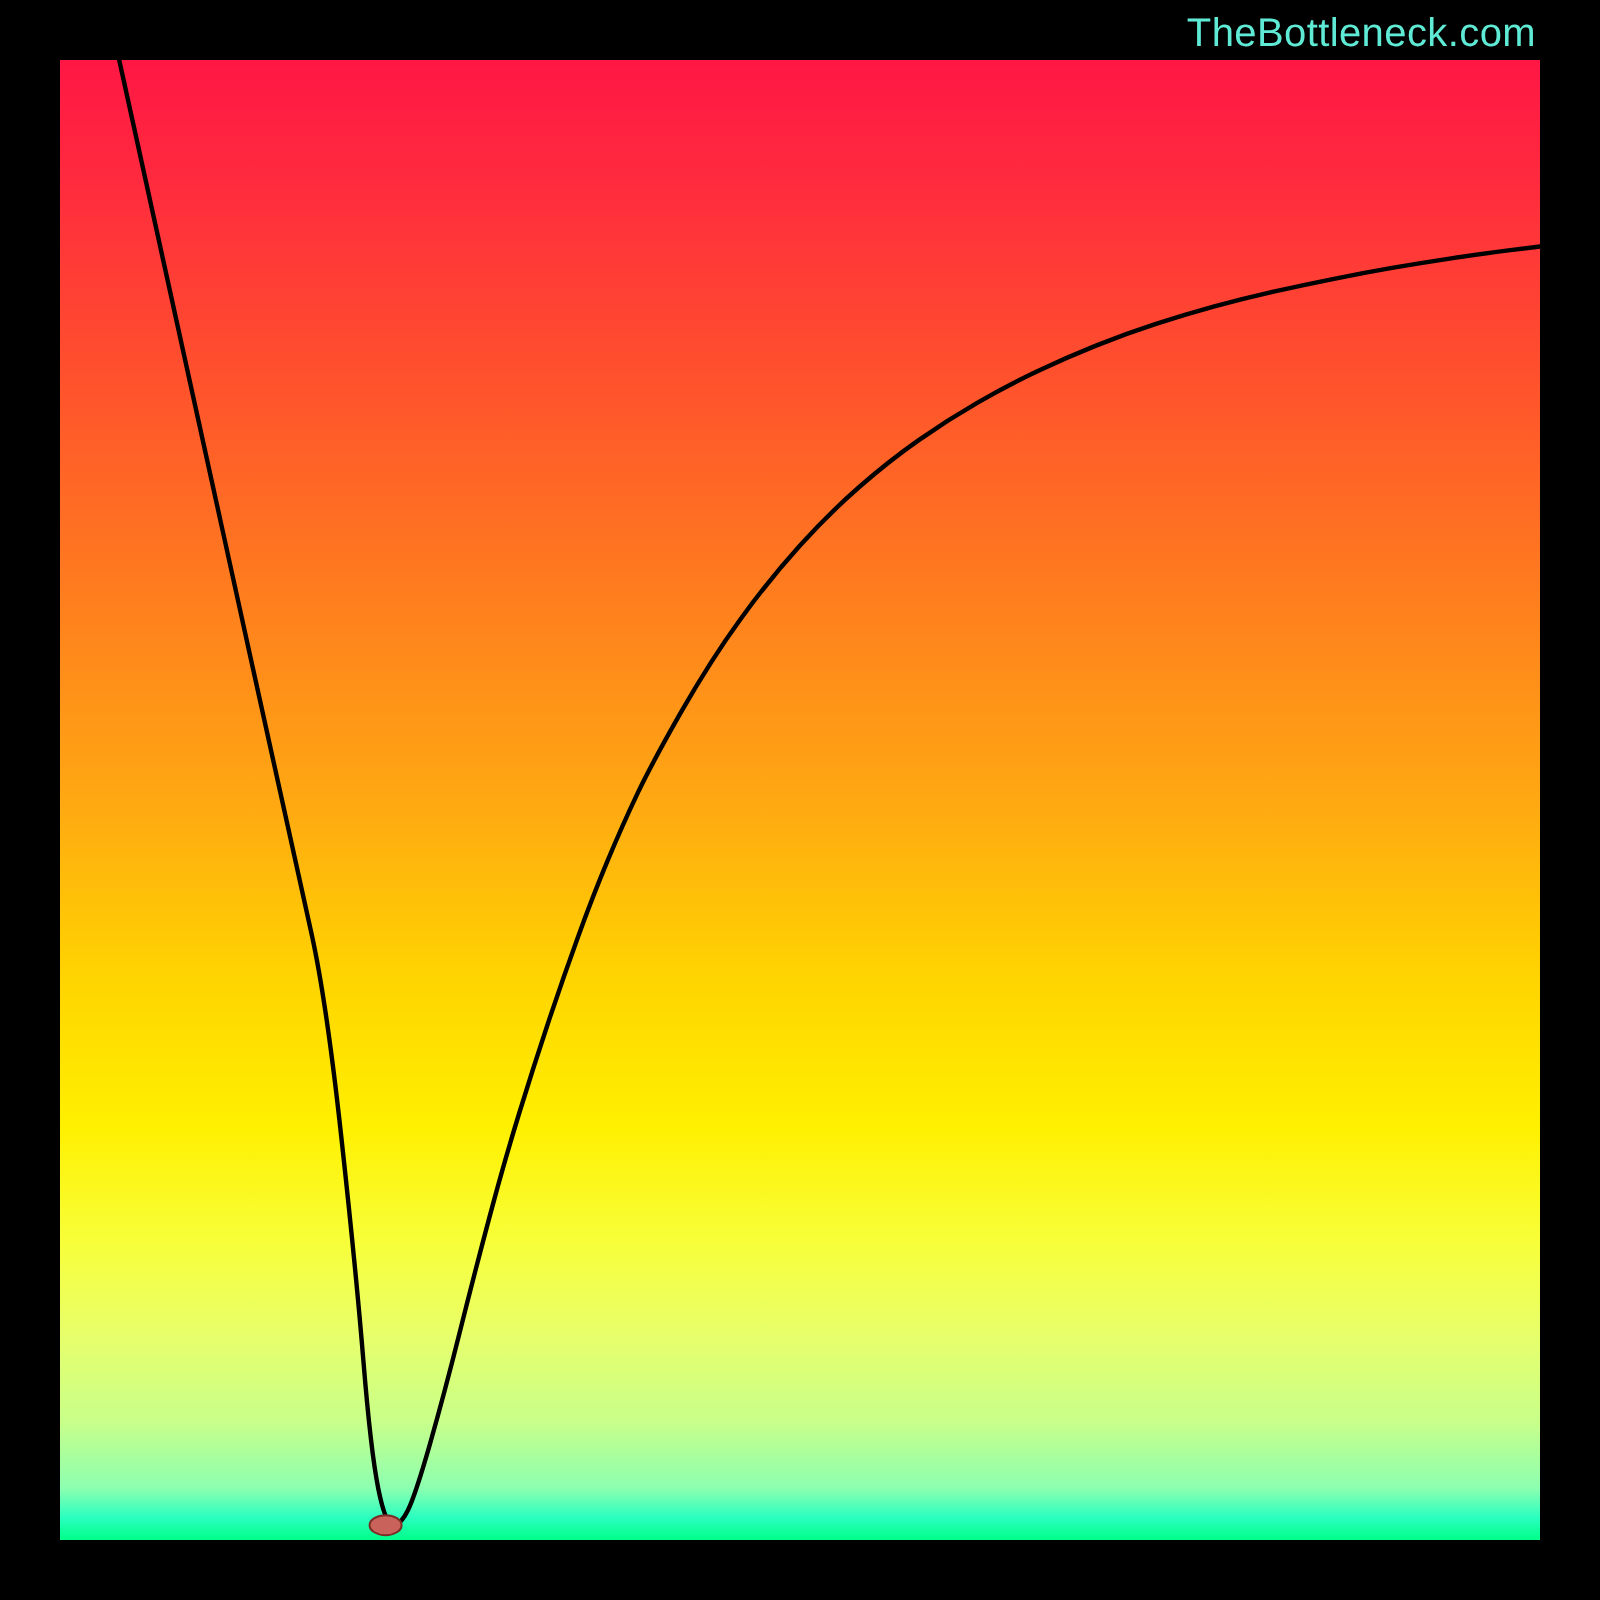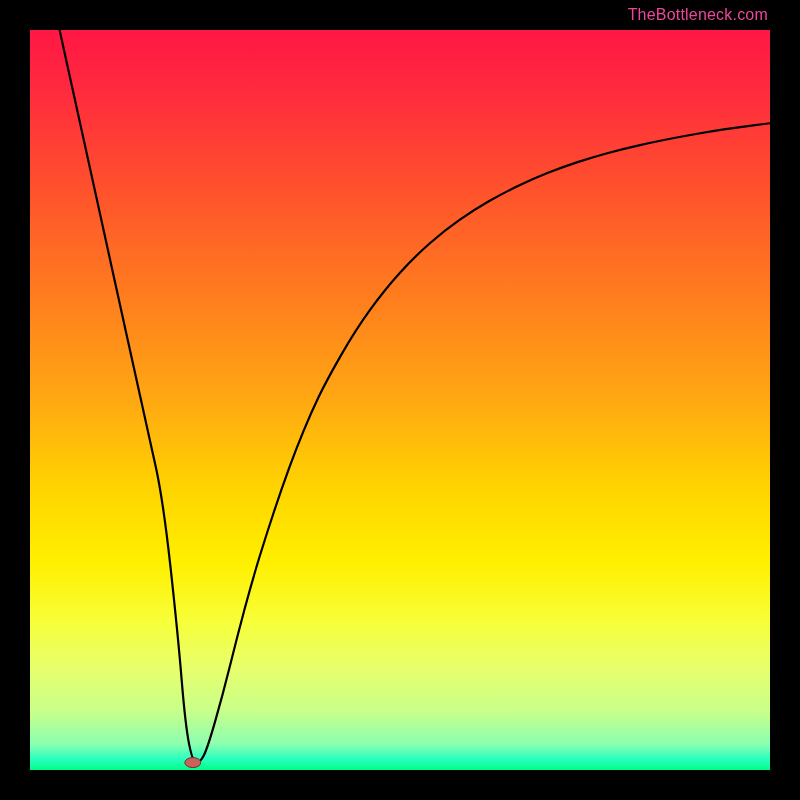--- a/index.html
+++ b/index.html
@@ -23,22 +23,22 @@
     position: absolute;
     left: 0;
     top: 0;
     width: 740px;
     height: 740px;
   }
   .watermark {
     position: absolute;
     top: 6px;
     right: 32px;
-    color: #ec4899;
-    font-size: 16px;
+    color: #5eead4;
+    font-size: 20px;
     font-weight: 500;
     letter-spacing: 0.2px;
     user-select: none;
   }
   svg {
     display: block;
   }
 </style>
 </head>
 <body>

